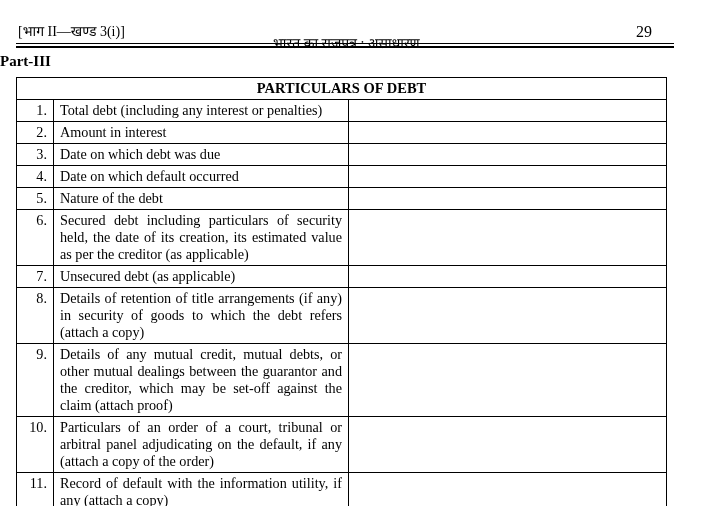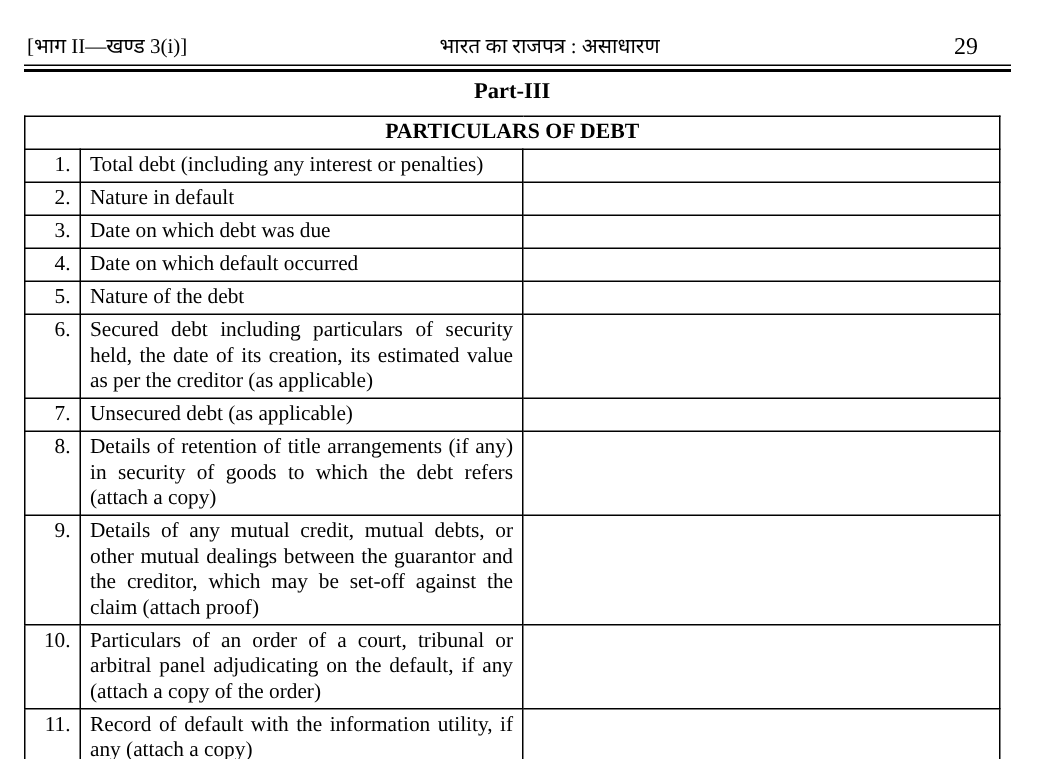--- a/index.html
+++ b/index.html
@@ -25,43 +25,42 @@
       line-height: 20px;
     }
     .rh-left {
       position: absolute;
       left: 0;
       top: 0;
     }
     .rh-center {
       position: absolute;
       left: 255px;
-      top: 0;
-      margin-left: 20px;
+      top: 12px;
     }
     .rh-right {
       position: absolute;
       right: 16px;
       top: 0;
       font-size: 16px;
     }
     .rule {
       position: absolute;
       left: 16px;
       width: 658px;
       border-top: 1px solid #000;
     }
     .rule.r1 { top: 43px; }
     .rule.r2 { top: 46px; border-top-width: 2px; }
     .part-title {
       position: absolute;
       top: 52px;
       left: 0;
       width: 683px;
-      text-align: center;
+      text-align: left;
       font-weight: bold;
       font-size: 15px;
       line-height: 18px;
     }
     table.debt {
       position: absolute;
       left: 16px;
       top: 77px;
       width: 651px;
       border-collapse: collapse;
@@ -114,21 +113,21 @@
     </tr>
   </thead>
   <tbody>
     <tr>
       <td class="num">1.</td>
       <td class="desc">Total debt (including any interest or penalties)</td>
       <td class="val"></td>
     </tr>
     <tr>
       <td class="num">2.</td>
-      <td class="desc">Nature in default</td>
+      <td class="desc">Amount in interest</td>
       <td class="val"></td>
     </tr>
     <tr>
       <td class="num">3.</td>
       <td class="desc">Date on which debt was due</td>
       <td class="val"></td>
     </tr>
     <tr>
       <td class="num">4.</td>
       <td class="desc">Date on which default occurred</td>

